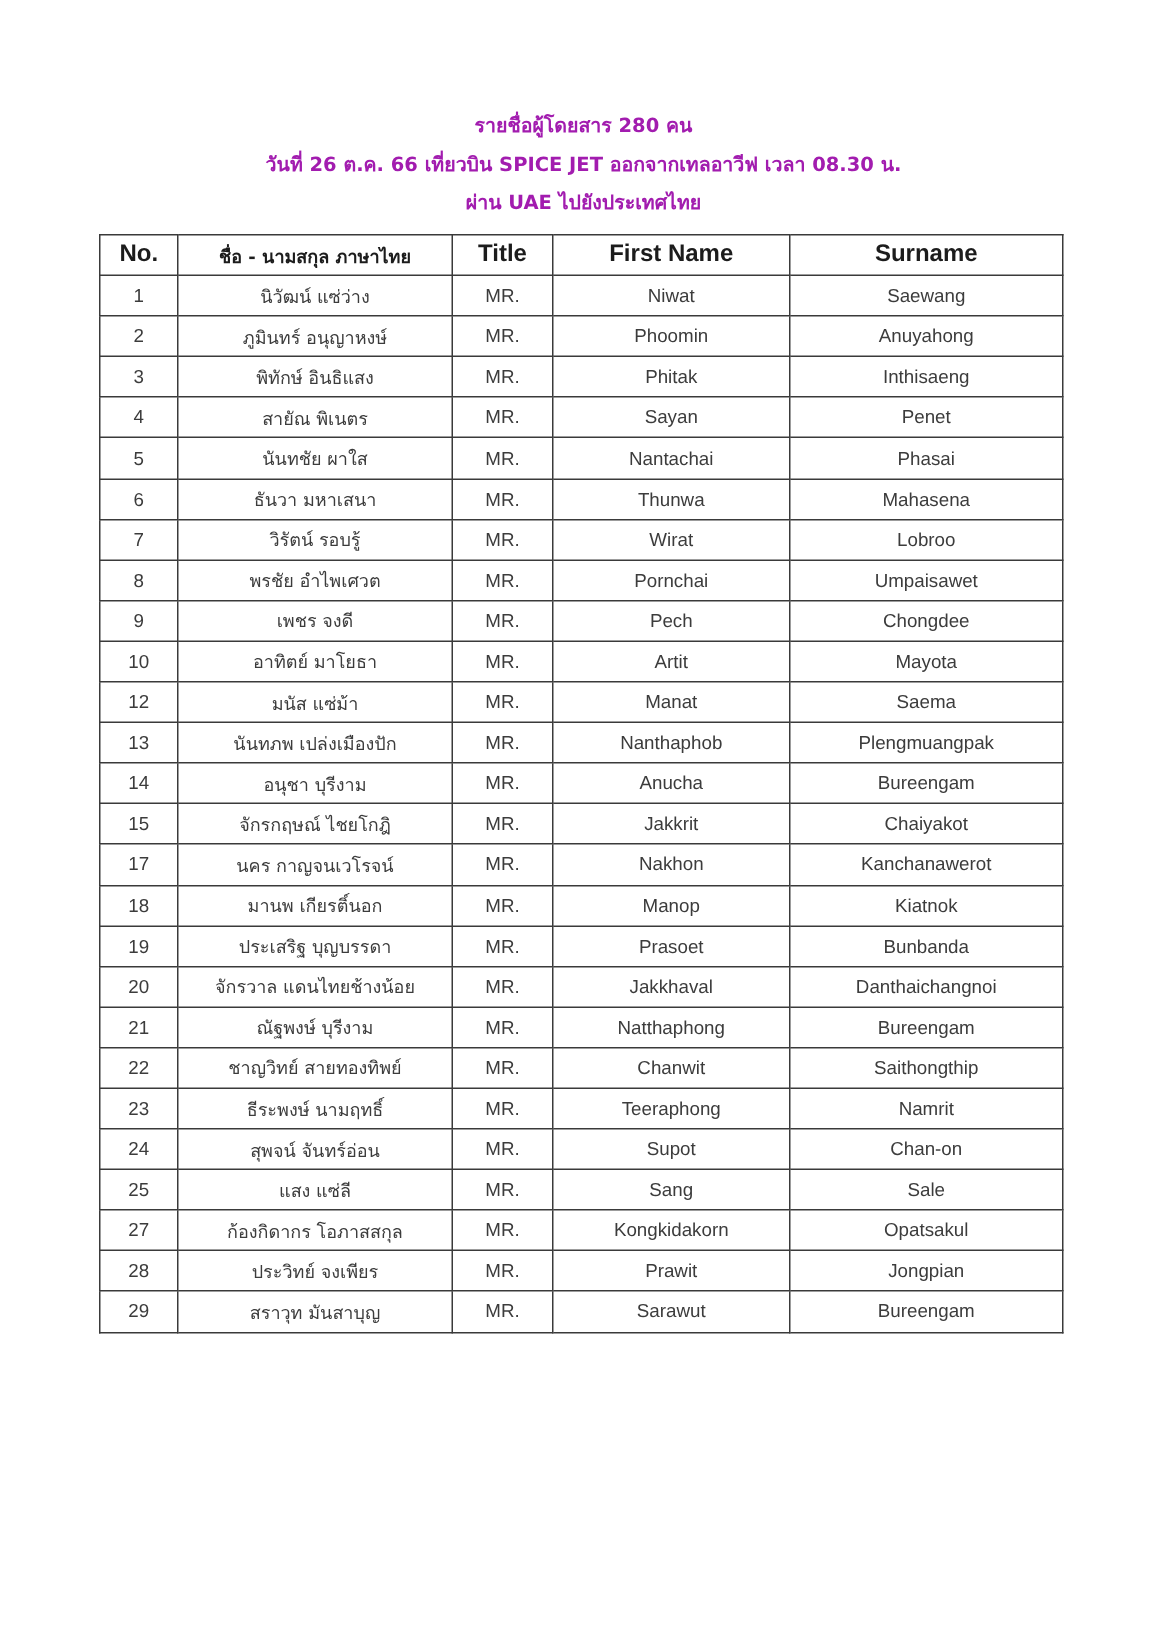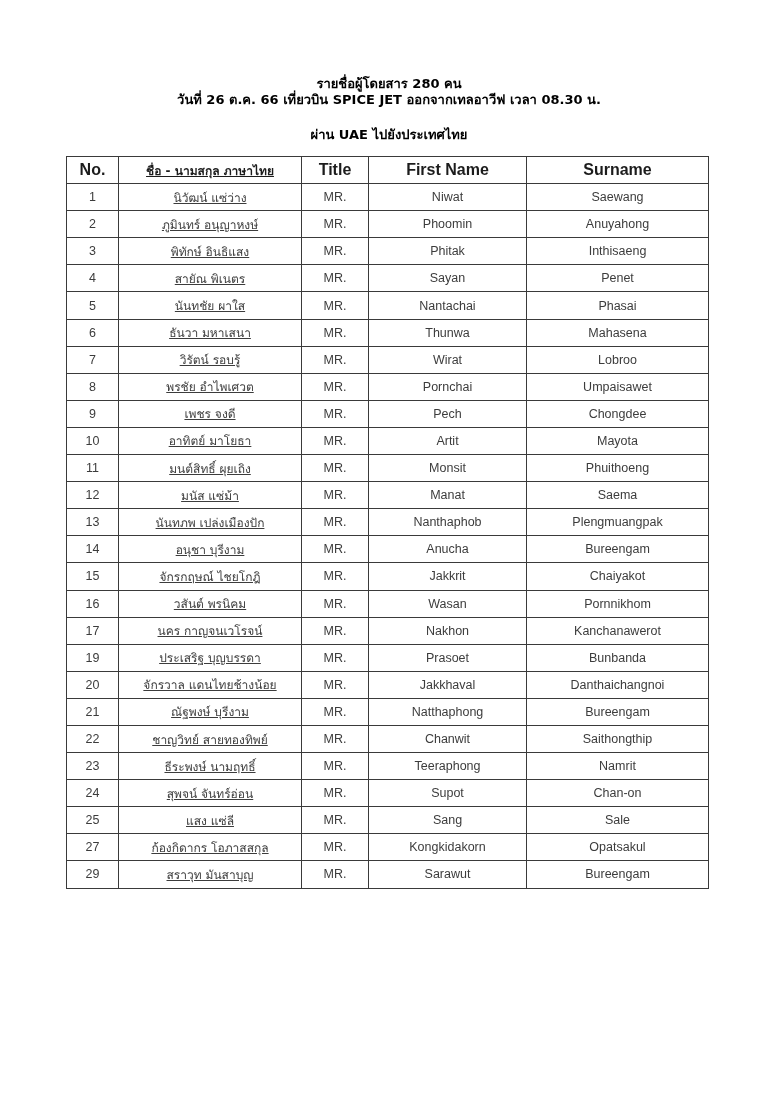--- a/index.html
+++ b/index.html
@@ -1,30 +1,30 @@
 <!DOCTYPE html>
 <html><head>
 <meta charset="utf-8">
 <style>
   html, body { margin: 0; padding: 0; background: #ffffff; }
   body { width: 778px; height: 1100px; position: relative; overflow: hidden;
          font-family: "Liberation Sans", "DejaVu Sans", sans-serif; color: #222; }
   .heading { position: absolute; left: 0; width: 778px; text-align: center;
              font-family: "DejaVu Sans", "Liberation Sans", sans-serif;
-             font-size: 13px; font-weight: bold; color: #000000; }
+             font-size: 13px; font-weight: bold; color: #a21caf; }
   #h1 { top: 73px; }
-  #h2 { top: 89px; }
+  #h2 { top: 99px; }
   #h3 { top: 124px; }
   table.list { position: absolute; left: 66px; top: 156px; border-collapse: collapse;
                table-layout: fixed; width: 642px; }
   table.list th, table.list td { border: 1.5px solid #3a3a3a; text-align: center;
                height: 26.1px; padding: 0; font-size: 12.5px; white-space: nowrap; overflow: hidden; }
   table.list th { font-weight: bold; color: #1c1c1c; font-size: 16px; }
   table.list td { color: #3c3c3c; }
-  table.list td.thai, table.list th.thai { font-family: "DejaVu Sans", "Liberation Sans", sans-serif; font-size: 12px; text-decoration: underline; }
+  table.list td.thai, table.list th.thai { font-family: "DejaVu Sans", "Liberation Sans", sans-serif; font-size: 12px; }
   col.c-no { width: 52px; }
   col.c-thai { width: 183px; }
   col.c-title { width: 67px; }
   col.c-first { width: 158px; }
   col.c-sur { width: 182px; }
 </style>
 </head>
 <body>
 
 <div id="h1" class="heading">รายชื่อผู้โดยสาร 280 คน</div>
@@ -113,27 +113,20 @@
         <td>Chongdee</td>
       </tr>
       <tr>
         <td>10</td>
         <td class="thai">อาทิตย์ มาโยธา</td>
         <td>MR.</td>
         <td>Artit</td>
         <td>Mayota</td>
       </tr>
       <tr>
-        <td>11</td>
-        <td class="thai">มนต์สิทธิ์ ผุยเถิง</td>
-        <td>MR.</td>
-        <td>Monsit</td>
-        <td>Phuithoeng</td>
-      </tr>
-      <tr>
         <td>12</td>
         <td class="thai">มนัส แซ่ม้า</td>
         <td>MR.</td>
         <td>Manat</td>
         <td>Saema</td>
       </tr>
       <tr>
         <td>13</td>
         <td class="thai">นันทภพ เปล่งเมืองปัก</td>
         <td>MR.</td>
@@ -148,34 +141,34 @@
         <td>Bureengam</td>
       </tr>
       <tr>
         <td>15</td>
         <td class="thai">จักรกฤษณ์ ไชยโกฎิ</td>
         <td>MR.</td>
         <td>Jakkrit</td>
         <td>Chaiyakot</td>
       </tr>
       <tr>
-        <td>16</td>
-        <td class="thai">วสันต์ พรนิคม</td>
-        <td>MR.</td>
-        <td>Wasan</td>
-        <td>Pornnikhom</td>
-      </tr>
-      <tr>
         <td>17</td>
         <td class="thai">นคร กาญจนเวโรจน์</td>
         <td>MR.</td>
         <td>Nakhon</td>
         <td>Kanchanawerot</td>
       </tr>
       <tr>
+        <td>18</td>
+        <td class="thai">มานพ เกียรติ์นอก</td>
+        <td>MR.</td>
+        <td>Manop</td>
+        <td>Kiatnok</td>
+      </tr>
+      <tr>
         <td>19</td>
         <td class="thai">ประเสริฐ บุญบรรดา</td>
         <td>MR.</td>
         <td>Prasoet</td>
         <td>Bunbanda</td>
       </tr>
       <tr>
         <td>20</td>
         <td class="thai">จักรวาล แดนไทยช้างน้อย</td>
         <td>MR.</td>
@@ -216,20 +209,27 @@
         <td>MR.</td>
         <td>Sang</td>
         <td>Sale</td>
       </tr>
       <tr>
         <td>27</td>
         <td class="thai">ก้องกิดากร โอภาสสกุล</td>
         <td>MR.</td>
         <td>Kongkidakorn</td>
         <td>Opatsakul</td>
+      </tr>
+      <tr>
+        <td>28</td>
+        <td class="thai">ประวิทย์ จงเพียร</td>
+        <td>MR.</td>
+        <td>Prawit</td>
+        <td>Jongpian</td>
       </tr>
       <tr>
         <td>29</td>
         <td class="thai">สราวุท มันสาบุญ</td>
         <td>MR.</td>
         <td>Sarawut</td>
         <td>Bureengam</td>
       </tr>
     </tbody>
 </table>

